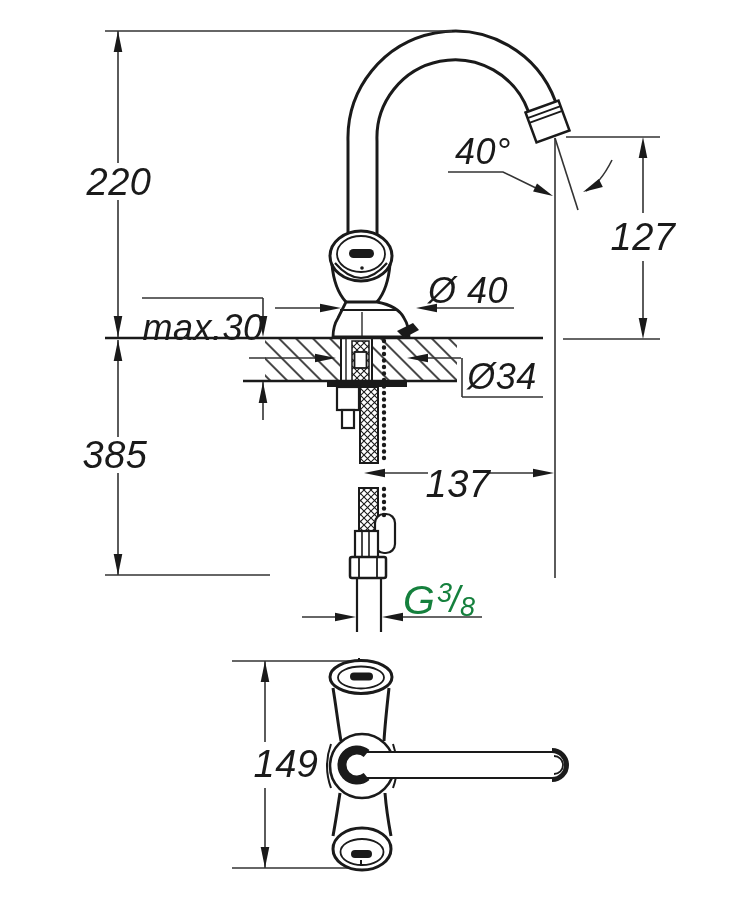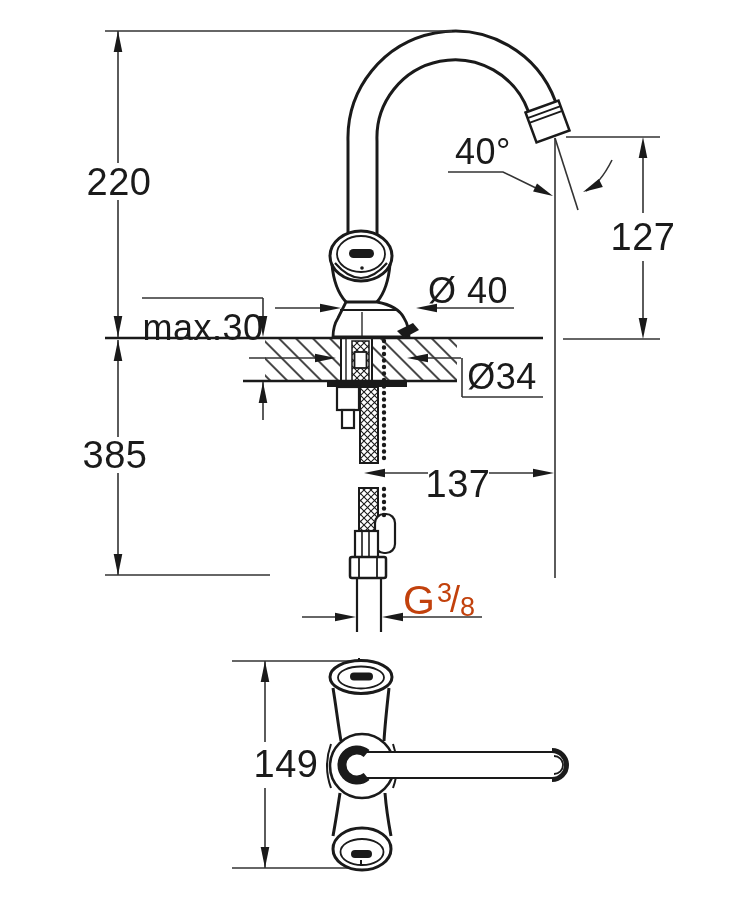--- a/index.html
+++ b/index.html
@@ -2,35 +2,36 @@
 <html><head>
 <meta charset="utf-8">
 <style>
   html,body{margin:0;padding:0;background:#ffffff;}
   #stage{
     position:relative;
     width:750px;height:899px;
     background:#ffffff;
     font-family:"Liberation Sans", sans-serif;
     overflow:hidden;
+    font-style:italic;
   }
   #drawing{position:absolute;left:0;top:0;}
   .dim-label{
     position:absolute;
     transform:translate(-50%,-50%);
     color:#1a1a1a;
     font-size:38px;
     letter-spacing:0.5px;
     white-space:nowrap;
     line-height:1;
   }
   .dim-label.small{font-size:36px;}
   .thread-label{
     position:absolute;
-    color:#c2410c;
+    color:#15803d;
     white-space:nowrap;
     line-height:1;
   }
   .thread-label .g{font-size:41px;}
   .thread-label .num{font-size:27px;position:relative;top:-12px;left:2px;}
   .thread-label .slash{font-size:36px;position:relative;top:-2px;}
   .thread-label .den{font-size:27px;position:relative;top:2px;}
 </style>
 </head>
 <body>

